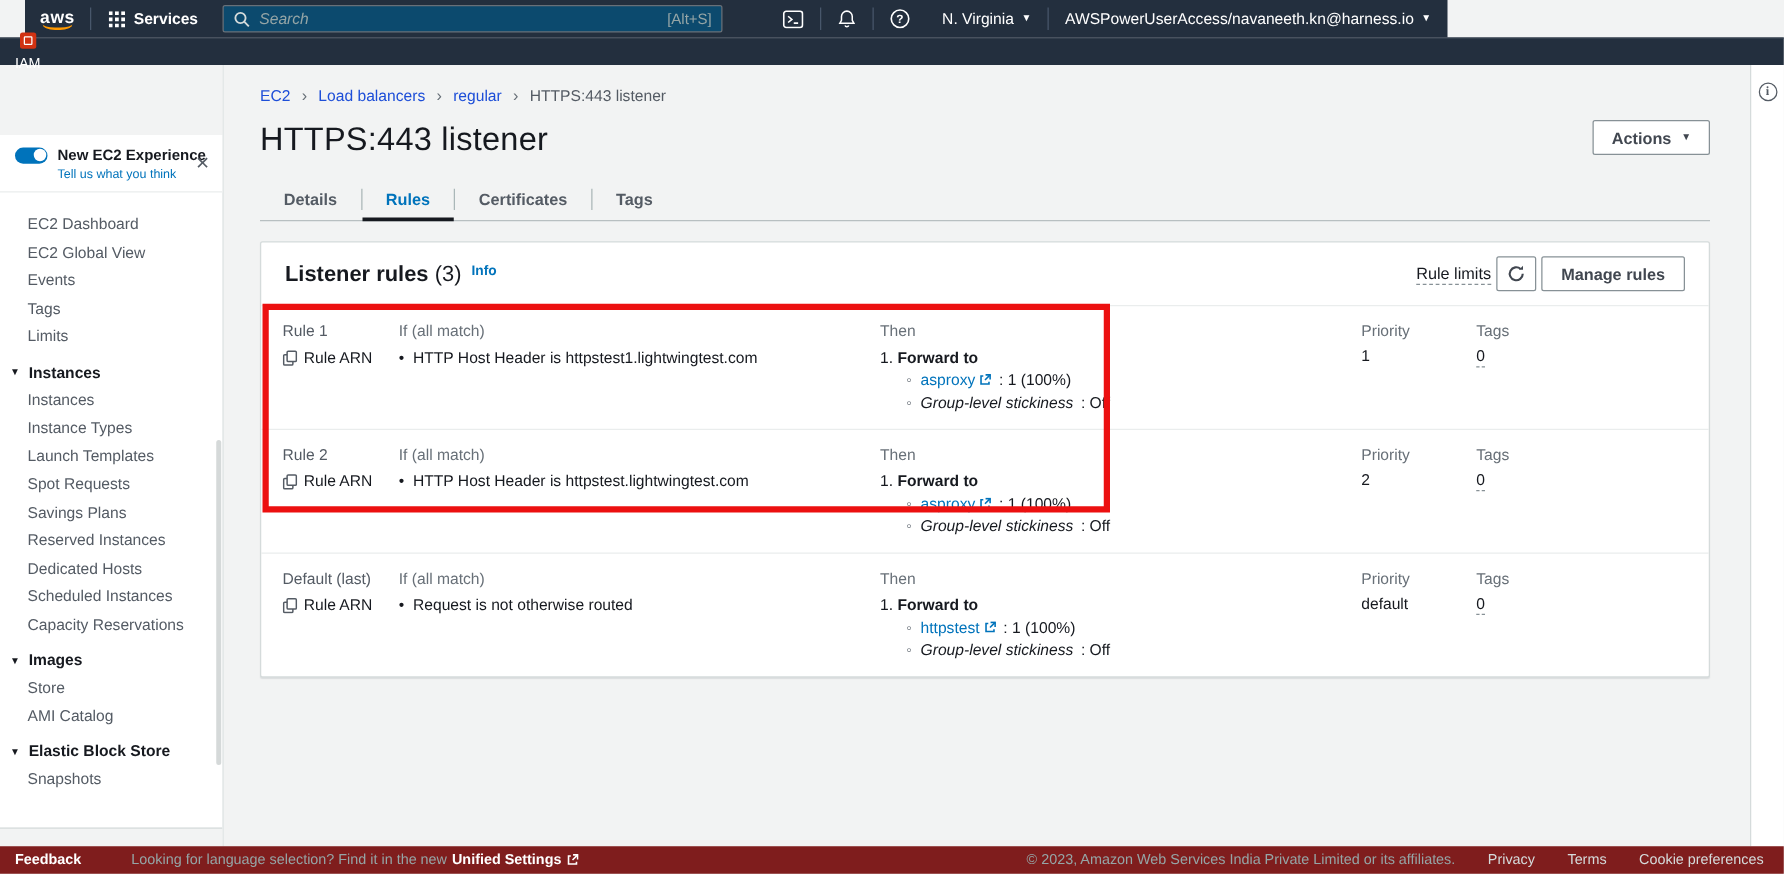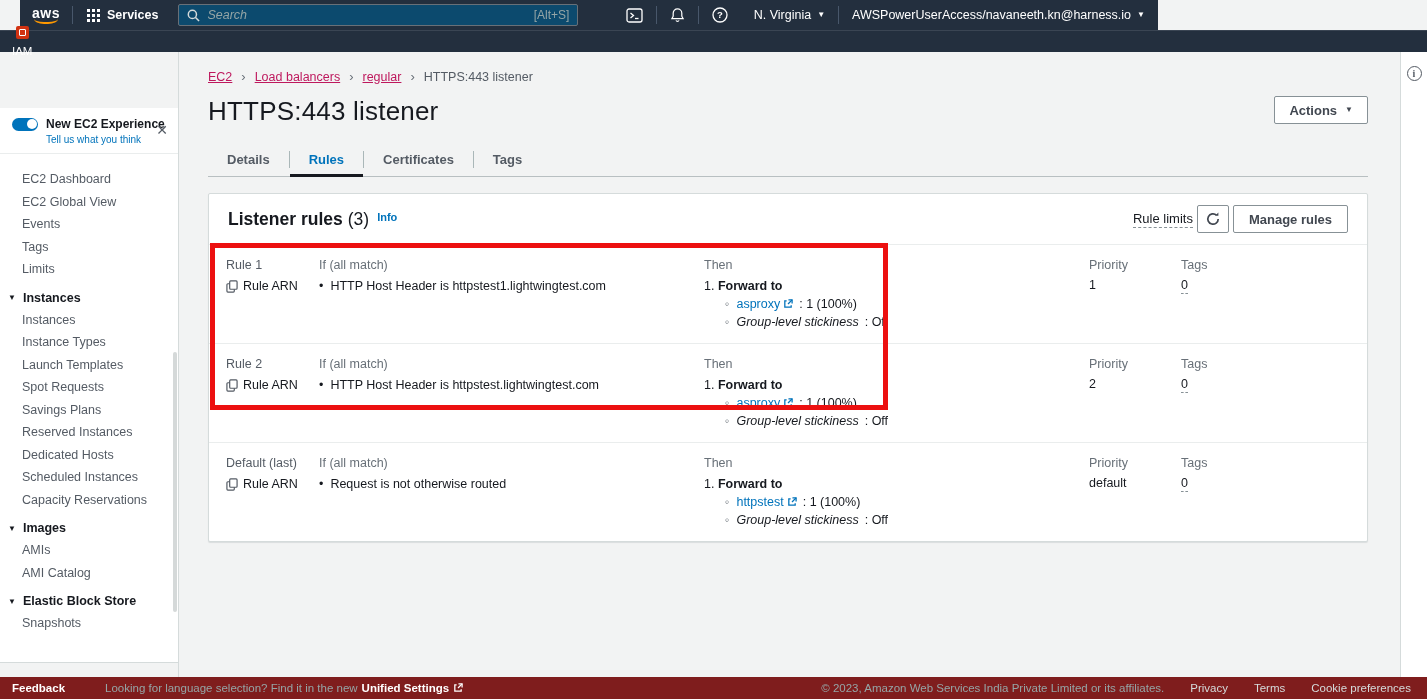--- a/index.html
+++ b/index.html
@@ -55,21 +55,21 @@
 
   
   .helpstrip { position:absolute; right:0; top:0; width:27px; height:625px; background:#fff; border-left:1px solid #d5dbdb; }
   .info-circ { margin:14px auto 0 auto; width:15px; height:15px; border:1.4px solid #545b64; border-radius:50%;
     color:#545b64; font-size:10px; font-weight:bold; display:flex; align-items:center; justify-content:center;
     font-family:"Liberation Serif", serif; cursor:pointer; }
 
   
   .main { position:absolute; left:179px; top:0; width:1221px; height:625px; background:#f2f3f3; }
   .breadcrumb { display:flex; align-items:center; gap:9px; padding:17px 0 0 29px; font-size:12.5px; }
-  .crumb-link { color:#be185d; cursor:pointer;text-decoration:underline; }
+  .crumb-link { color:#1d4ed8; cursor:pointer; }
   .crumb-sep { color:#687078; font-size:13px; }
   .crumb-current { color:#545b64; }
   .page-head { display:flex; align-items:flex-start; padding:12px 32px 0 29px; }
   .page-title { font-size:26px; font-weight:400; color:#16191f; letter-spacing:.2px; }
   .actions-btn { margin-left:auto; height:28px; background:#fff; border:1px solid #879196; border-radius:2px;
     padding:0 14px; font-weight:bold; font-size:13px; color:#414750; display:flex; align-items:center; gap:8px; cursor:pointer; }
   .actions-btn .caret { color:#414750; }
 
   .tabs { display:flex; align-items:flex-end; margin:18px 32px 0 29px; border-bottom:1px solid #b8bfc1; height:32px; }
   .tab { position:relative; padding:6px 19px 9px 19px; font-size:13px; font-weight:bold; color:#545b64; cursor:pointer; }
@@ -229,21 +229,21 @@
       <div class="nav-item">Savings Plans</div>
       <div class="nav-item">Reserved Instances</div>
       <div class="nav-item">Dedicated Hosts</div>
       <div class="nav-item">Scheduled Instances</div>
       <div class="nav-item">Capacity Reservations</div>
 
       <div class="nav-header">
         <span class="tri">▼</span>
         <span>Images</span>
       </div>
-      <div class="nav-item">AMIs</div>
+      <div class="nav-item">Store</div>
       <div class="nav-item">AMI Catalog</div>
 
       <div class="nav-header">
         <span class="tri">▼</span>
         <span>Elastic Block Store</span>
       </div>
       <div class="nav-item">Snapshots</div>
     </div>
     <div class="side-scroll"></div>
     <div class="sidebar-bottom"></div>

